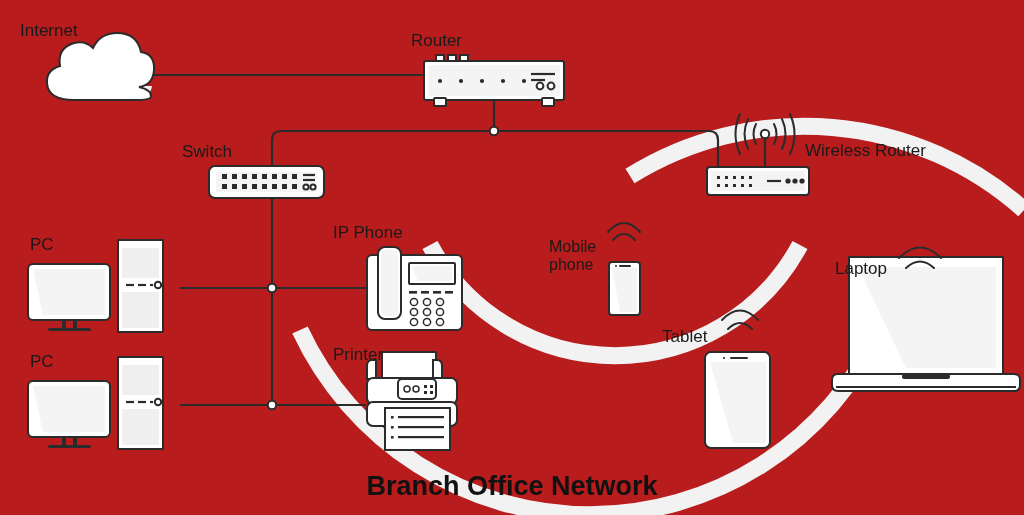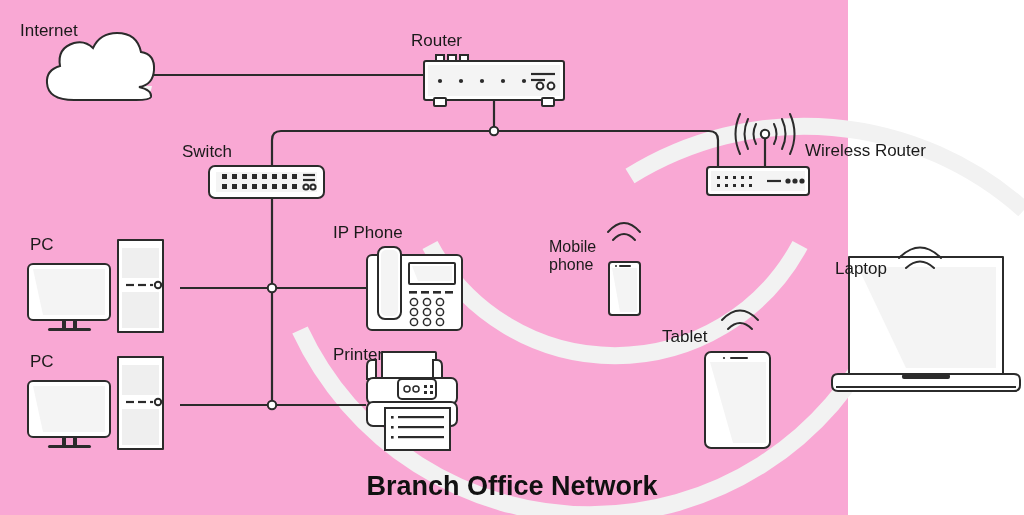--- a/index.html
+++ b/index.html
@@ -1,17 +1,17 @@
 <!DOCTYPE html>
 <html><head>
 <meta charset="utf-8">
 <style>
   html,body{margin:0;padding:0;background:#ffffff;}
   body{width:1024px;height:515px;overflow:hidden;font-family:"Liberation Sans",sans-serif;}
-  #stage{position:relative;width:848px;height:515px;background:#f9a8d4;}
+  #stage{position:relative;width:1024px;height:515px;background:#b91c1c;}
   #stage svg{display:block;}
   .lbl{font-family:"Liberation Sans",sans-serif;fill:#1a1a1a;font-size:17px;}
   .lbl-sm{font-family:"Liberation Sans",sans-serif;fill:#1a1a1a;font-size:16px;}
   .title{font-family:"Liberation Sans",sans-serif;fill:#111;font-size:27px;font-weight:bold;}
   .ln{stroke:#2b2b2b;stroke-width:2.2;fill:none;stroke-linecap:butt;}
   .dev{stroke:#2b2b2b;stroke-width:2;fill:#ffffff;}
   .devthin{stroke:#2b2b2b;stroke-width:1.5;fill:#ffffff;}
   .fillgray{fill:#f4f4f4;stroke:none;}
   .fillgray2{fill:#efefef;stroke:none;}
   .dot{fill:#2b2b2b;stroke:none;}

